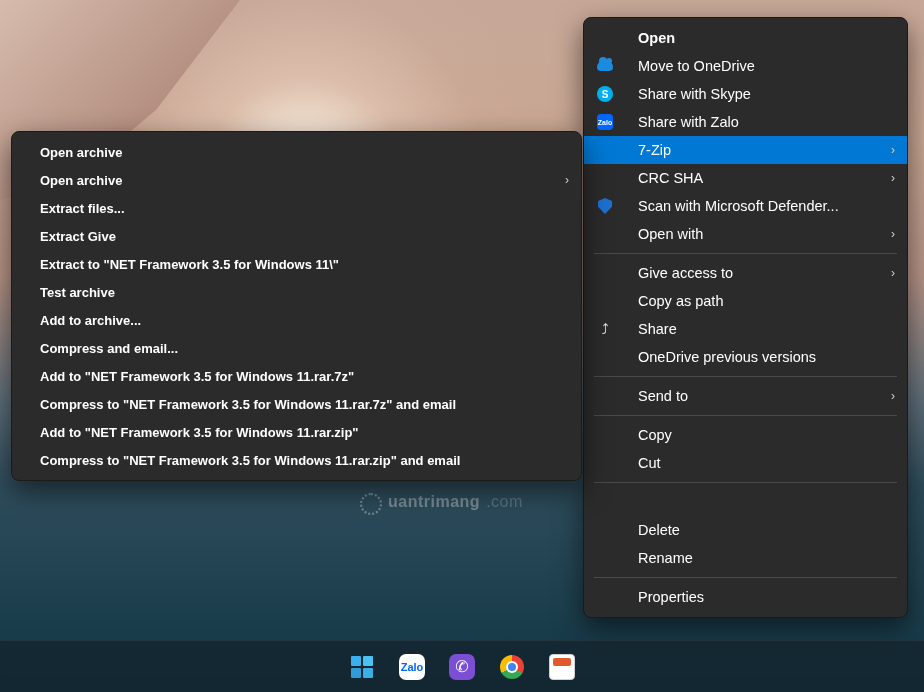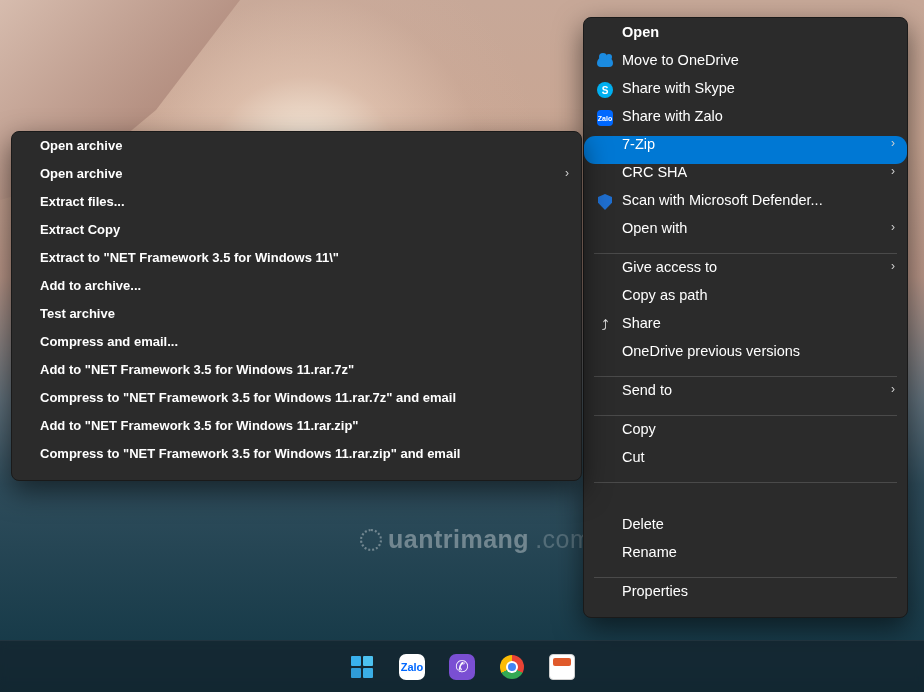--- a/index.html
+++ b/index.html
@@ -14,40 +14,40 @@
       linear-gradient(180deg, #c7a898 0%, #c9a693 20%, #b89587 40%, #5f6f7a 58%, #2f4d5c 70%, #103543 100%);
   }
   .mountain {
     position: absolute; top: 0; left: 0; width: 240px; height: 200px;
     background: linear-gradient(135deg, #d8beb0 0%, #b28d7f 60%, #8f6a5e 100%);
     clip-path: polygon(0 0, 100% 0, 65% 55%, 30% 90%, 0 100%);
     opacity: 0.9;
   }
   .watermark {
     position:absolute; left:360px; top:493px; color:rgba(255,255,255,0.35);
-    display:flex; align-items:center; gap:6px; font-size:25px; font-weight:600; letter-spacing:0.5px;margin-top:32px;
+    display:flex; gap:6px; font-size:16px; font-weight:600; letter-spacing:0.5px;
   }
   .watermark .gear {
     width:22px; height:22px; border:2.5px dotted rgba(255,255,255,0.35); border-radius:50%;
     display:flex; align-items:center; justify-content:center;
   }
 
   
   .ctx-menu {
     position: absolute; background: #2b2b2b; color: #fff;
     border: 1px solid #1a1a1a; border-radius: 8px; padding: 6px 0;
     box-shadow: 0 10px 28px rgba(0,0,0,0.55);
     font-size: 14.5px;
   }
   .ctx-right { left: 583px; top: 17px; width: 325px; }
   .ctx-item {
-    display: flex; align-items: flex-start; height: 28px; padding: 0 12px 0 10px;
-    cursor: default; position: relative;
-  }
-  .ctx-item.highlight { background: #0078d4; border-radius: 11px; }
+    display: flex; align-items: center; height: 28px; padding: 0 12px 0 10px;
+    cursor: default; position: relative; gap: 16px;
+  }
+  .ctx-item.highlight { background: #0078d4; }
   .ctx-icon { width: 22px; height: 20px; display:flex; align-items:center; justify-content:center; flex: 0 0 22px; margin-right: 6px; }
   .ctx-label { flex: 1 1 auto; white-space: nowrap; overflow: hidden; }
   .ctx-item.bold .ctx-label { font-weight: 600; }
   .ctx-arrow { flex: 0 0 14px; text-align: right; color: #d0d0d0; font-size: 12px; }
   .ctx-sep { height: 1px; background: #4a4a4a; margin: 5px 10px; }
 
   
   .ctx-left { left: 11px; top: 131px; width: 571px; }
   .ctx-left .ctx-item { padding-left: 28px; }
   .ctx-left .ctx-label { font-size: 13px; font-weight: bold; }
@@ -212,36 +212,36 @@
     </div>
     <div class="ctx-item">
       <span class="ctx-label">Open archive</span>
       <span class="ctx-arrow">›</span>
     </div>
     <div class="ctx-item">
       <span class="ctx-label">Extract files...</span>
       <span class="ctx-arrow"></span>
     </div>
     <div class="ctx-item">
-      <span class="ctx-label">Extract Copy</span>
+      <span class="ctx-label">Extract Give</span>
       <span class="ctx-arrow"></span>
     </div>
     <div class="ctx-item">
       <span class="ctx-label">Extract to "NET Framework 3.5 for Windows 11\"</span>
       <span class="ctx-arrow"></span>
     </div>
     <div class="ctx-item">
+      <span class="ctx-label">Test archive</span>
+      <span class="ctx-arrow"></span>
+    </div>
+    <div class="ctx-item">
       <span class="ctx-label">Add to archive...</span>
       <span class="ctx-arrow"></span>
     </div>
     <div class="ctx-item">
-      <span class="ctx-label">Test archive</span>
-      <span class="ctx-arrow"></span>
-    </div>
-    <div class="ctx-item">
       <span class="ctx-label">Compress and email...</span>
       <span class="ctx-arrow"></span>
     </div>
     <div class="ctx-item">
       <span class="ctx-label">Add to "NET Framework 3.5 for Windows 11.rar.7z"</span>
       <span class="ctx-arrow"></span>
     </div>
     <div class="ctx-item">
       <span class="ctx-label">Compress to "NET Framework 3.5 for Windows 11.rar.7z" and email</span>
       <span class="ctx-arrow"></span>

